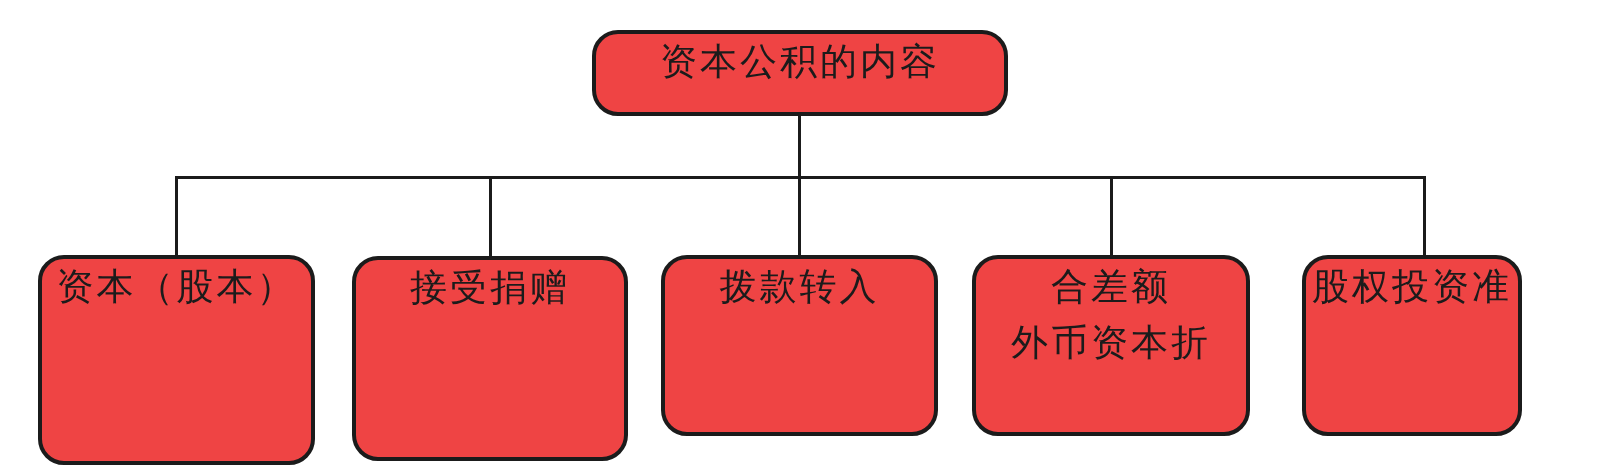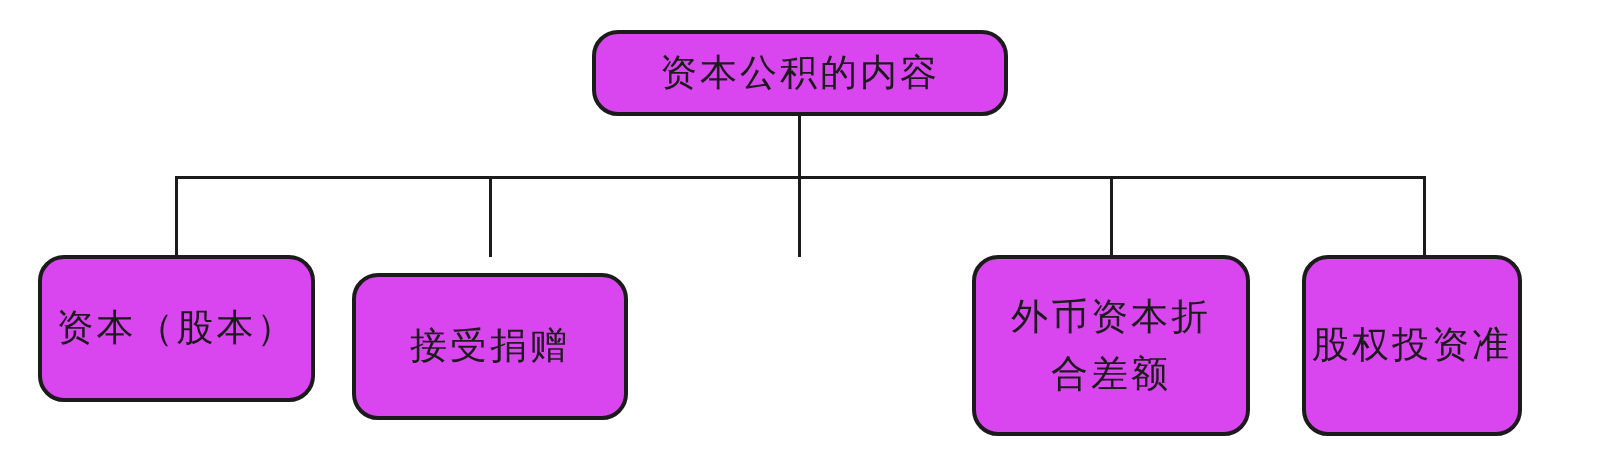--- a/index.html
+++ b/index.html
@@ -11,45 +11,44 @@
     position: relative;
     width: 1600px;
     height: 467px;
     background: #ffffff;
     overflow: hidden;
     font-family: "Liberation Serif", "DejaVu Serif", serif;
   }
   .node {
     position: absolute;
     box-sizing: border-box;
-    background: #d946ef;
+    background: #ef4444;
     border: 4px solid #1b1b1b;
     border-radius: 26px;
     color: #1b1b1b;
     display: flex;
     flex-direction: column;
     align-items: center;
-    justify-content: center;
     text-align: center;
     font-size: 37px;
     letter-spacing: 3px;
     line-height: 1.52;
     z-index: 2;
   }
   .node span { display: block; white-space: nowrap; }
   .connector {
     position: absolute;
     background: #1b1b1b;
     z-index: 1;
   }
   
   .n-root { left: 592px; top: 30px; width: 416px; height: 86px; }
   
-  .n-c0 { left: 38px;   top: 255px; width: 277px; height: 147px; }
-  .n-c1 { left: 352px;  top: 273px; width: 276px; height: 147px; }
+  .n-c0 { left: 38px;   top: 255px; width: 277px; height: 210px; }
+  .n-c1 { left: 352px;  top: 256px; width: 276px; height: 205px; }
   .n-c2 { left: 661px;  top: 255px; width: 277px; height: 181px; }
   .n-c3 { left: 972px;  top: 255px; width: 278px; height: 181px; }
   .n-c4 { left: 1287px; top: 255px; width: 220px; height: 181px; margin-left: 15px; }
   
   .l-root-drop { left: 798px;  top: 112px; width: 3px;    height: 145px; } 
   .l-hbar      { left: 175px;  top: 176px; width: 1251px; height: 3px;   } 
   .l-drop0     { left: 175px;  top: 176px; width: 3px;    height: 81px;  }
   .l-drop1     { left: 489px;  top: 176px; width: 3px;    height: 81px;  }
   .l-drop3     { left: 1110px; top: 176px; width: 3px;    height: 81px;  }
   .l-drop4     { left: 1423px; top: 176px; width: 3px;    height: 81px;  }
@@ -71,23 +70,26 @@
   </div>
 
   <div class="node n-c0">
     <span>资本（股本）</span>
   </div>
 
   <div class="node n-c1">
     <span>接受捐赠</span>
   </div>
 
+  <div class="node n-c2">
+    <span>拨款转入</span>
+  </div>
 
   <div class="node n-c3">
+    <span>合差额</span>
     <span>外币资本折</span>
-    <span>合差额</span>
   </div>
 
   <div class="node n-c4">
     <span>股权投资准</span>
   </div>
 
 </div>
 
 </body></html>

